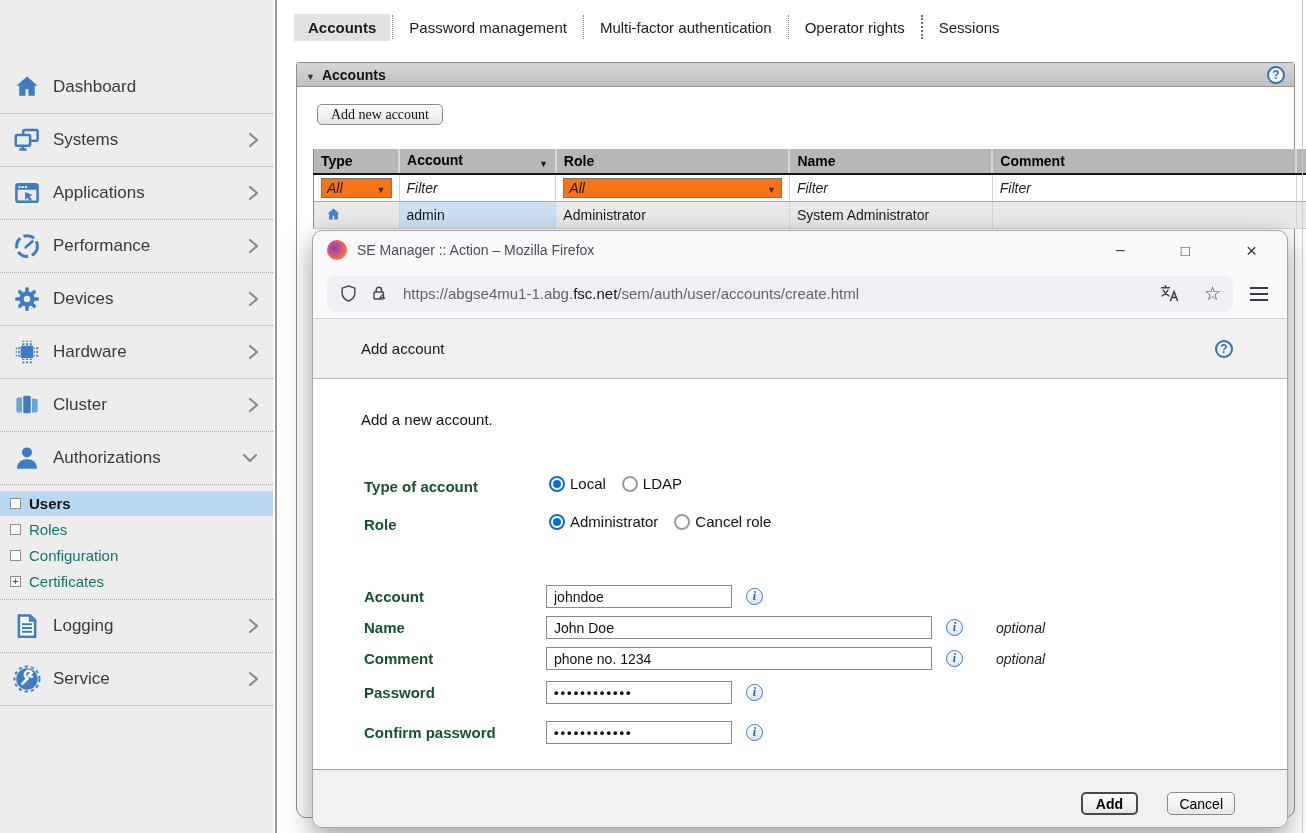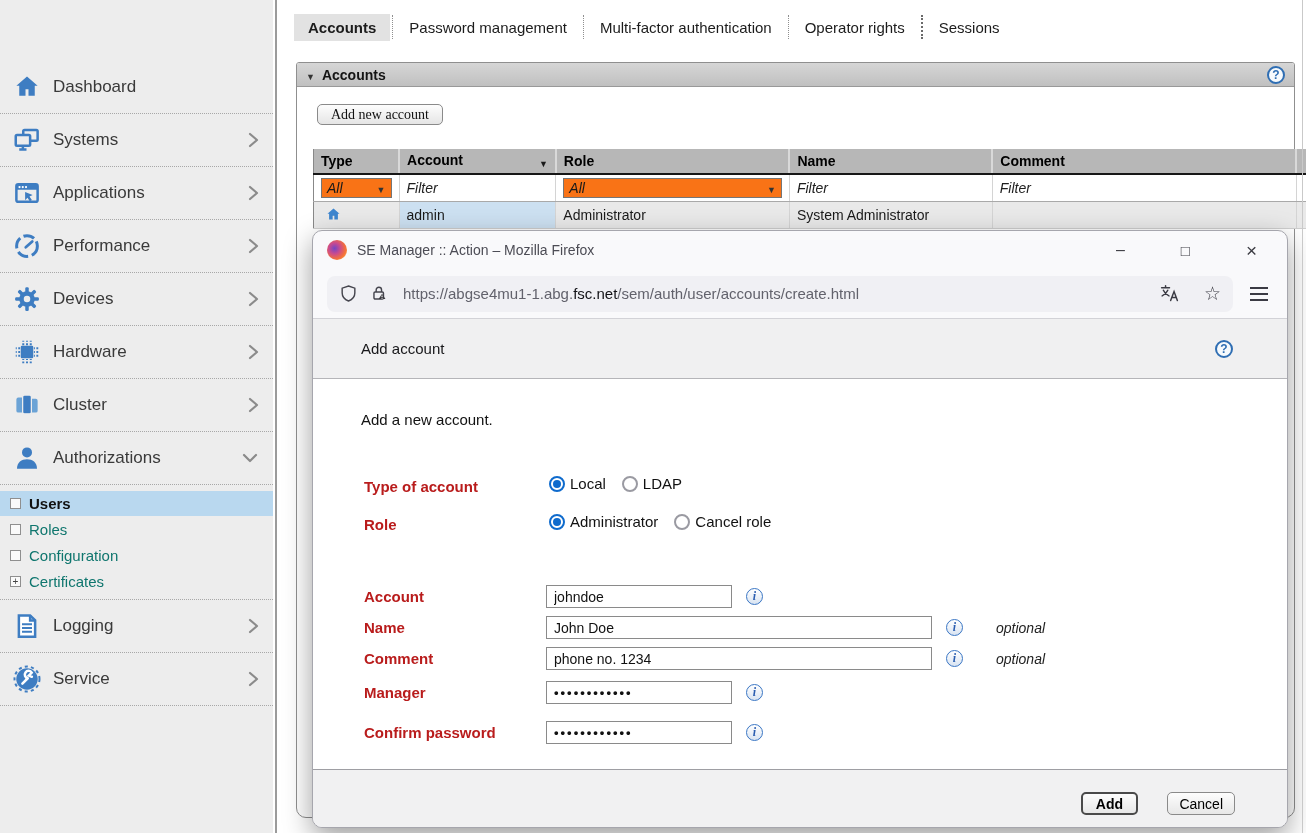--- a/index.html
+++ b/index.html
@@ -87,21 +87,21 @@
   .star{font-size:19px;color:#3b3b44;line-height:1;}
   .menu-btn{margin-left:16px;margin-right:4px;display:flex;align-items:center;cursor:pointer;}
 
   .section-header{height:60px;background:#f0f0f1;border-bottom:1px solid #b5b5b9;display:flex;
                   align-items:center;padding:0 54px 0 48px;font-size:15px;color:#17171a;}
   .section-header .help-circle{margin-left:auto;}
 
   .form-area{position:relative;height:392px;background:#fff;}
   .intro{position:absolute;left:48px;top:32px;font-size:15px;color:#121212;}
   .frow{position:absolute;left:0;width:100%;height:26px;}
-  .frow .flabel{position:absolute;left:51px;top:3px;font-weight:bold;font-size:15px;color:#b91c1c;}
+  .frow .flabel{position:absolute;left:51px;top:3px;font-weight:bold;font-size:15px;color:#14532d;}
   .frow input{position:absolute;left:233px;top:0;height:23px;border:1px solid #8a8a8a;font-size:14px;
               padding:0 7px;font-family:"Liberation Sans",sans-serif;color:#111;background:#fff;}
   .frow input.short{width:186px;}
   .frow input.wide{width:386px;}
   .frow input.pw{font-size:13px;letter-spacing:2px;font-weight:bold;}
   .info-i{position:absolute;top:3px;width:17px;height:17px;border:1px solid #3a76c4;border-radius:50%;
           background:linear-gradient(#ffffff,#d9e4f2);color:#2a5db0;display:flex;align-items:center;
           justify-content:center;font-family:"Liberation Serif",serif;font-style:italic;font-weight:bold;
           font-size:12px;cursor:pointer;}
   .info-i::after{content:"i";}
@@ -498,21 +498,21 @@
       </div>
 
       <div class="frow row-comment">
         <span class="flabel">Comment</span>
         <input class="wide" type="text" value="phone no. 1234" style="">
         <span class="info-i i-wide"></span>
         <span class="opt">optional</span>
       </div>
 
       <div class="frow row-password">
-        <span class="flabel">Manager</span>
+        <span class="flabel">Password</span>
         <input class="short pw" type="text" value="••••••••••••" style="">
         <span class="info-i i-short"></span>
       </div>
 
       <div class="frow row-confirm">
         <span class="flabel">Confirm password</span>
         <input class="short pw" type="text" value="••••••••••••" style="">
         <span class="info-i i-short"></span>
       </div>
     </div>

